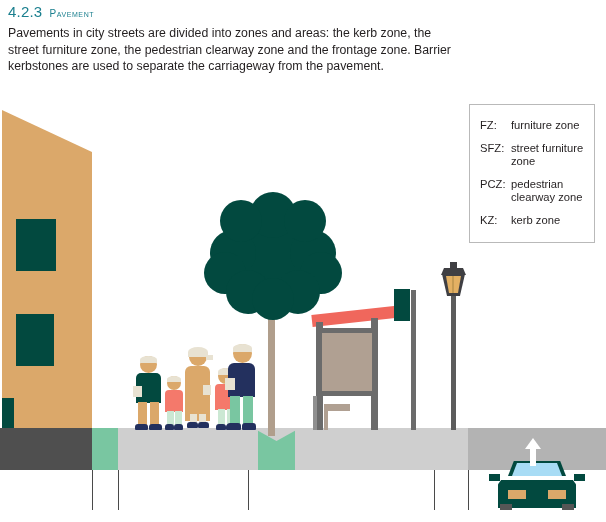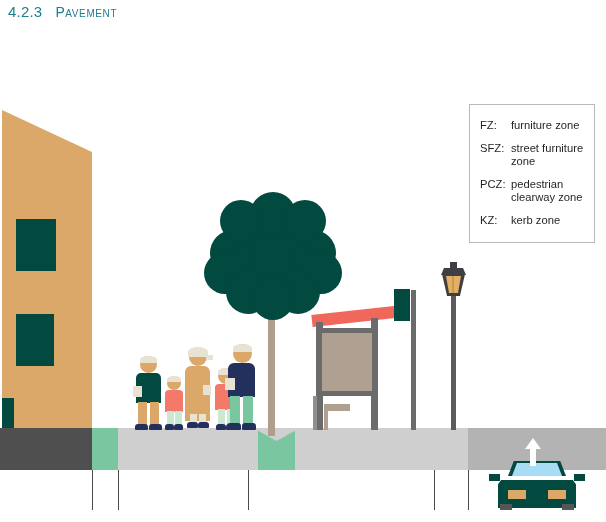--- a/index.html
+++ b/index.html
@@ -13,21 +13,21 @@
   }
   .page{position:relative;width:606px;height:522px;}
 
   
   .heading{
     position:absolute;left:8px;top:3px;
     font-size:15px;color:#1a7f8e;font-weight:400;letter-spacing:.2px;
     white-space:nowrap;
   }
   .heading .num{font-size:15px;}
-  .heading .ttl{font-size:14px;font-variant:small-caps;letter-spacing:.6px;margin-left:13px;text-align:center;}
+  .heading .ttl{font-size:10px;font-variant:small-caps;letter-spacing:.6px;margin-left:7px;text-align:center;}
   .body-text{
     position:absolute;left:8px;top:25px;width:452px;
     font-size:12.3px;line-height:16.6px;color:#231f20;
   }
 
   
   .legend{
     position:absolute;left:469px;top:104px;width:126px;height:139px;
     background:#fff;border:1px solid #b9b9b9;box-sizing:border-box;
     padding:14px 8px 8px 10px;
@@ -135,20 +135,21 @@
   .tick{position:absolute;top:380px;width:1px;height:40px;background:#4a4a4a;}
 </style>
 </head>
 <body>
 
 <div class="page">
 
   <div class="heading">
     <span class="num">4.2.3</span><span class="ttl">Pavement</span>
   </div>
+  <div class="body-text">Pavements in city streets are divided into zones and areas: the kerb zone, the street furniture zone, the pedestrian clearway zone and the frontage zone. Barrier kerbstones are used to separate the carriageway from the pavement.</div>
 
   <div class="legend">
     <div class="legend-row">
       <span class="legend-key">FZ:</span>
       <span class="legend-val">furniture zone</span>
     </div>
     <div class="legend-row">
       <span class="legend-key">SFZ:</span>
       <span class="legend-val">street furniture zone</span>
     </div>

